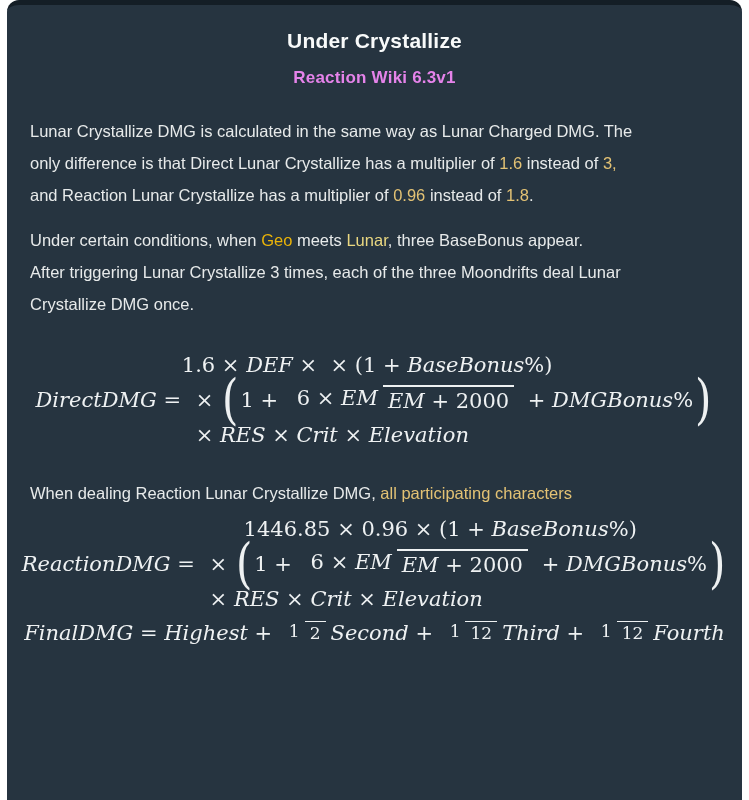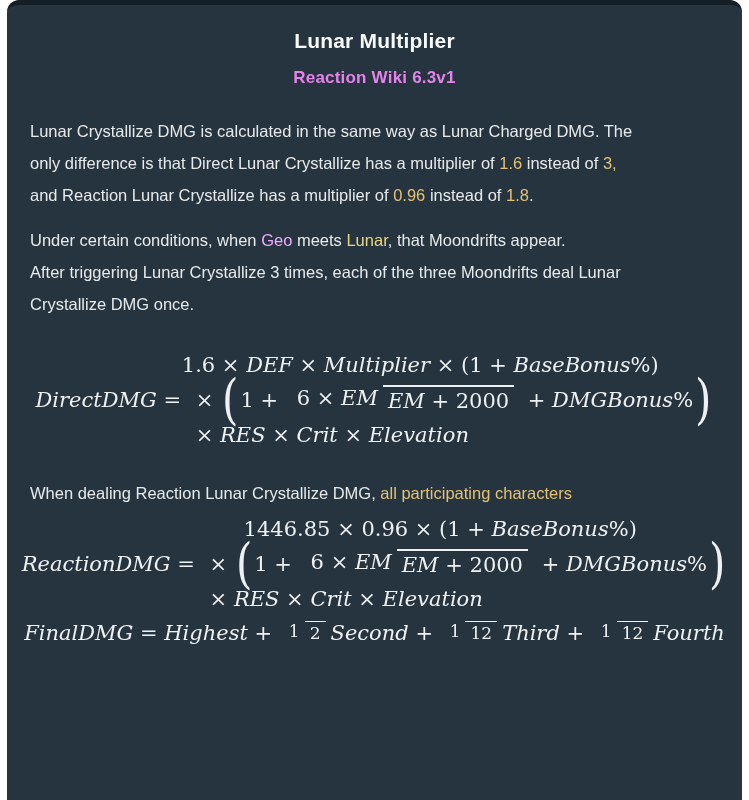--- a/index.html
+++ b/index.html
@@ -66,35 +66,34 @@
   .f-final{font-size:21px;}
   .f-final .frac{font-size:17px;margin:0 5px;line-height:1.15;}
   .f-final .frac .fden{border-top-width:1.5px;}
 </style>
 </head>
 <body>
 
 <div class="page">
   <div class="card">
 
-    <div class="page-title">Lunar Multiplier</div>
+    <div class="page-title">Under Crystallize</div>
     <div class="page-subtitle" style="color: rgb(229, 131, 234);">Reaction Wiki 6.3v1</div>
 
     <p class="para para-intro seg"><span>Lunar Crystallize DMG is calculated in the same way as Lunar Charged DMG. The</span><br><span>only difference is that Direct Lunar Crystallize has a multiplier of </span><span style="color: rgb(227, 194, 116);">1.6</span><span> instead of </span><span style="color: rgb(227, 194, 116);">3,</span><br><span>and Reaction Lunar Crystallize has a multiplier of </span><span style="color: rgb(227, 194, 116);">0.96</span><span> instead of </span><span style="color: rgb(227, 194, 116);">1.8</span><span>.</span></p>
 
-    <p class="para para-moondrift seg"><span>Under certain conditions, when </span><span style="color: #f0abfc;">Geo</span><span> meets </span><span style="color: rgb(233, 215, 128);">Lunar</span><span>, that Moondrifts appear.</span><br><span>After triggering Lunar Crystallize 3 times, each of the three Moondrifts deal Lunar</span><br><span>Crystallize DMG once.</span></p>
+    <p class="para para-moondrift seg"><span>Under certain conditions, when </span><span style="color: #eab308;">Geo</span><span> meets </span><span style="color: rgb(233, 215, 128);">Lunar</span><span>, three BaseBonus appear.</span><br><span>After triggering Lunar Crystallize 3 times, each of the three Moondrifts deal Lunar</span><br><span>Crystallize DMG once.</span></p>
 
     <div class="formula f-direct">
       <span class="f-label seg"><span class="k-var">DirectDMG</span><span class="k-op"> = </span></span>
       <div class="f-col">
         <div class="f-row f-row-1 seg">
             <span class="k-op">1.6 × </span>
             <span class="k-var">DEF</span>
             <span class="k-op"> × </span>
-            <span class="k-var">Multiplier</span>
             <span class="k-op"> × (1 + </span>
             <span class="k-var">BaseBonus</span>
             <span class="k-op">%)</span>
           </div>
         <div class="f-row f-row-2">
           <span class="seg"><span class="k-op">× </span></span>
           <span class="paren">(</span>
           <span class="seg"><span class="k-op">1 + </span></span>
           <span class="frac">
             <span class="fnum seg"><span class="k-op">6 × </span><span class="k-var">EM</span></span>

